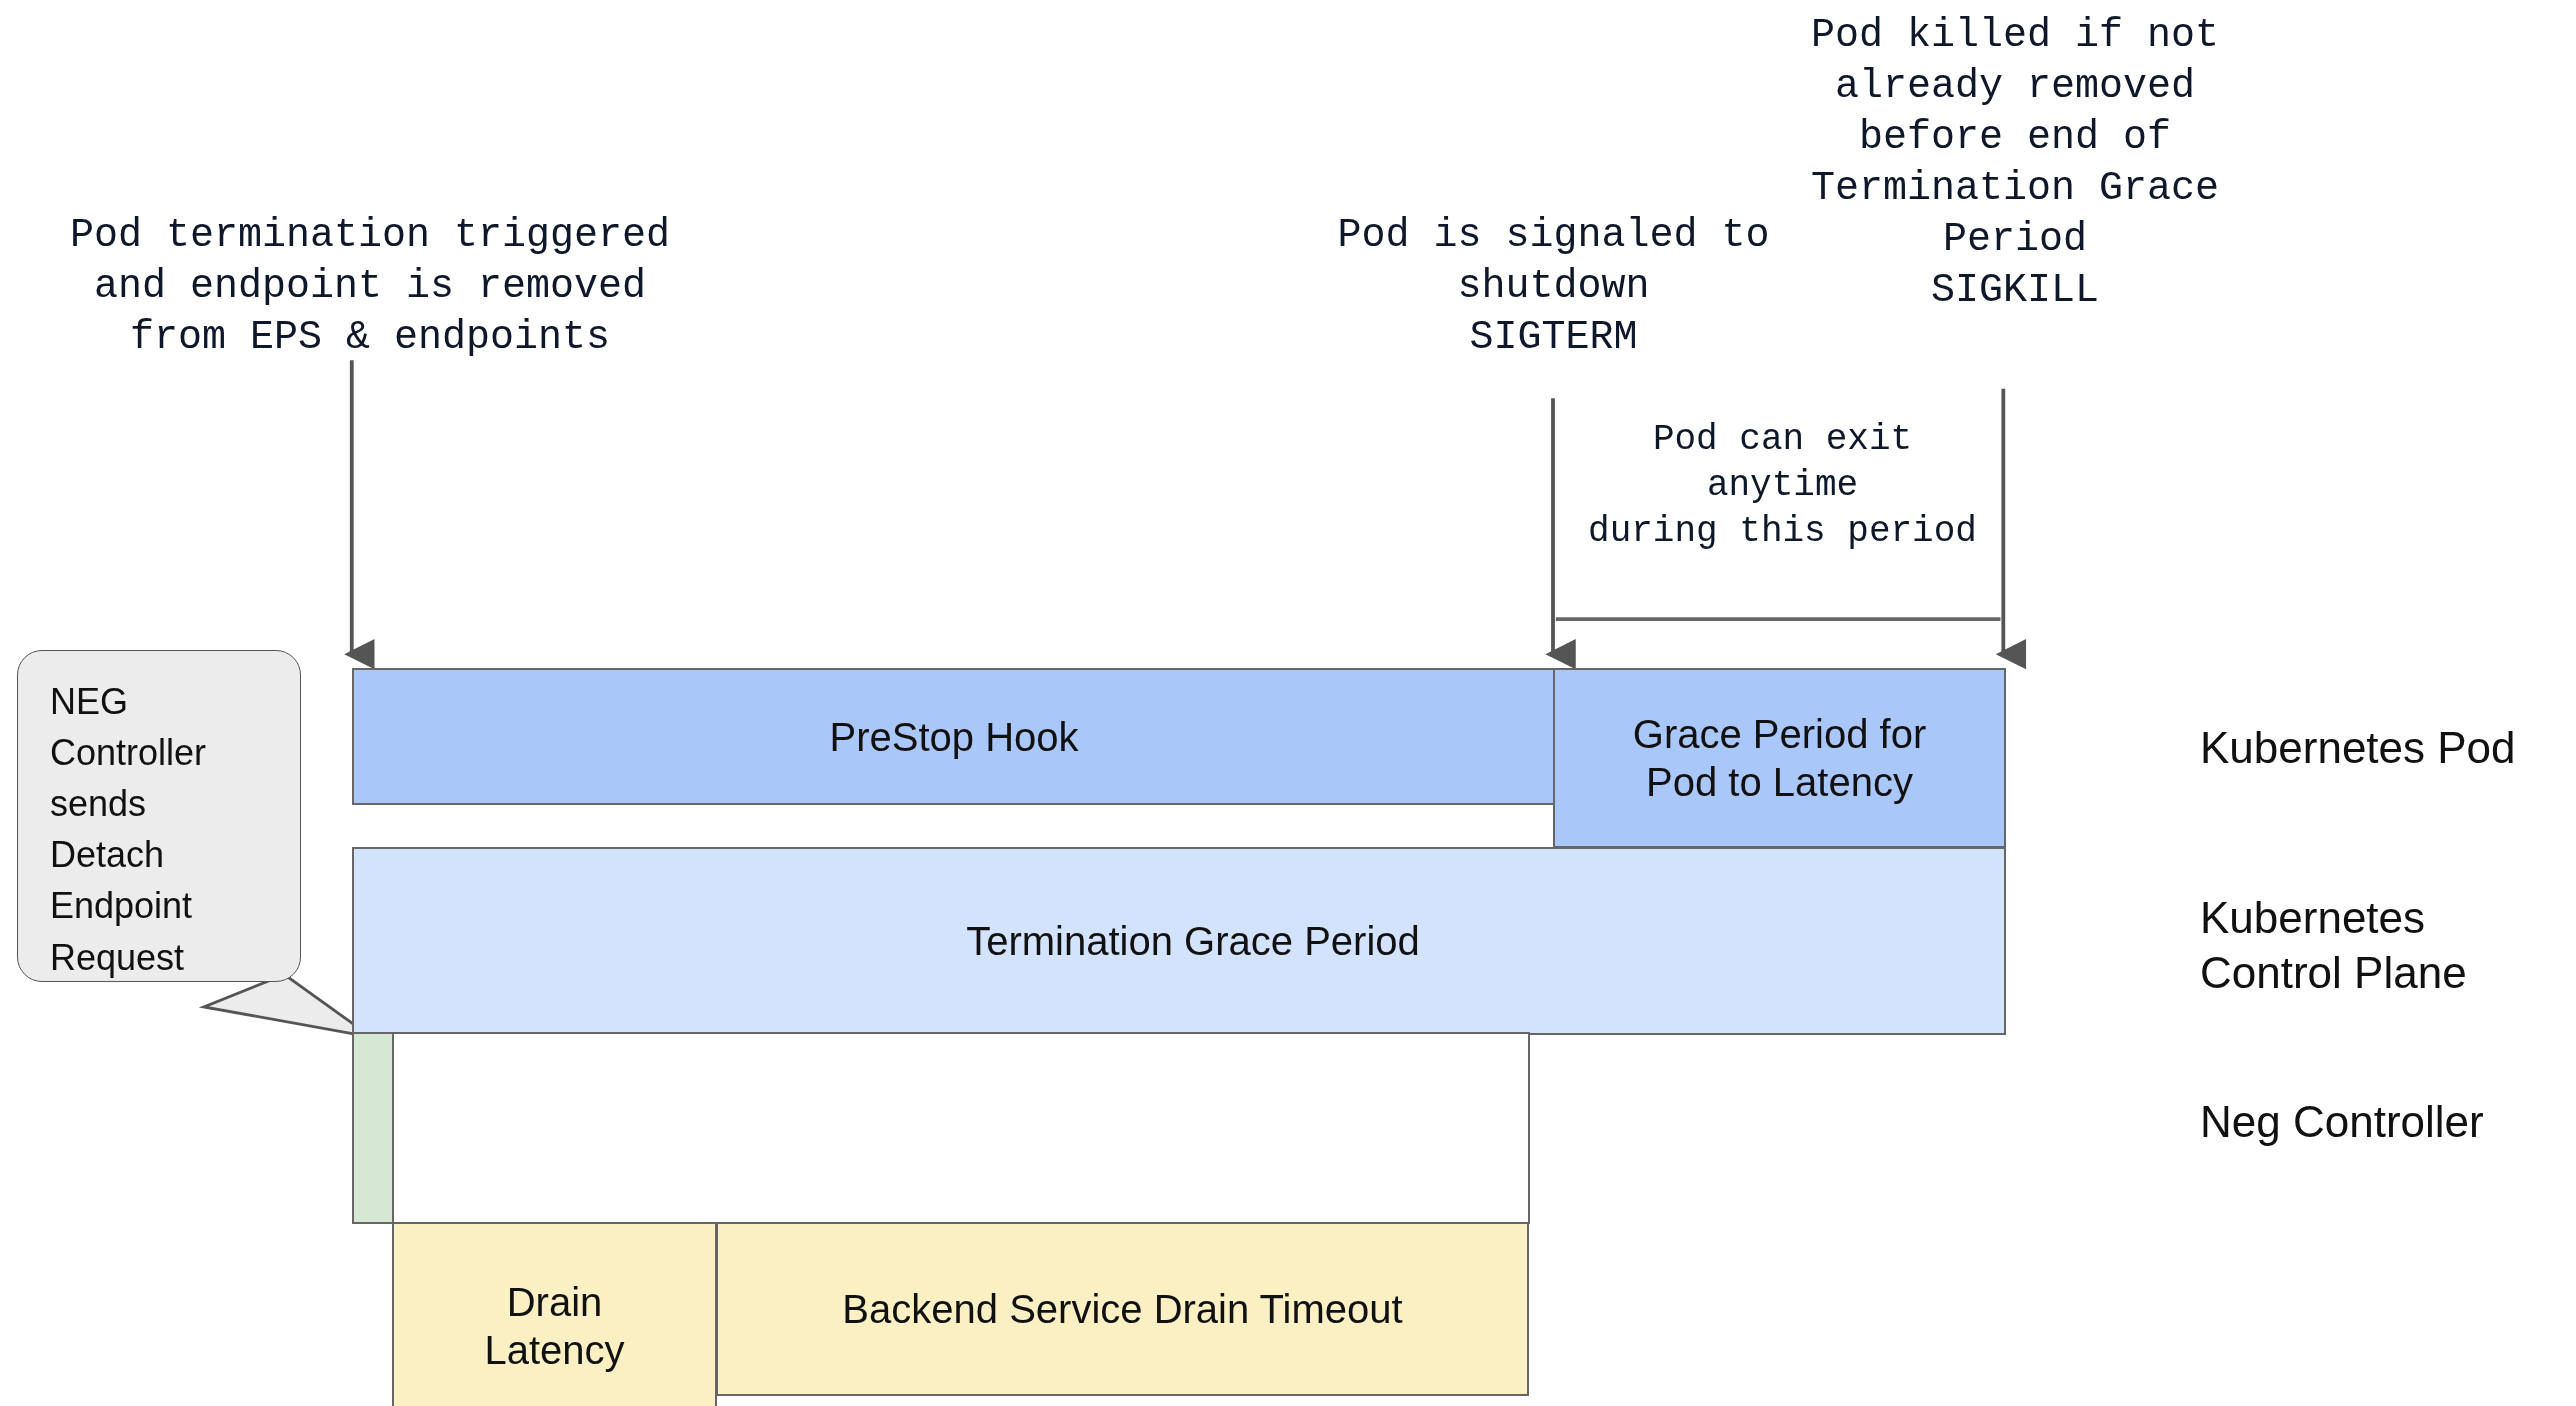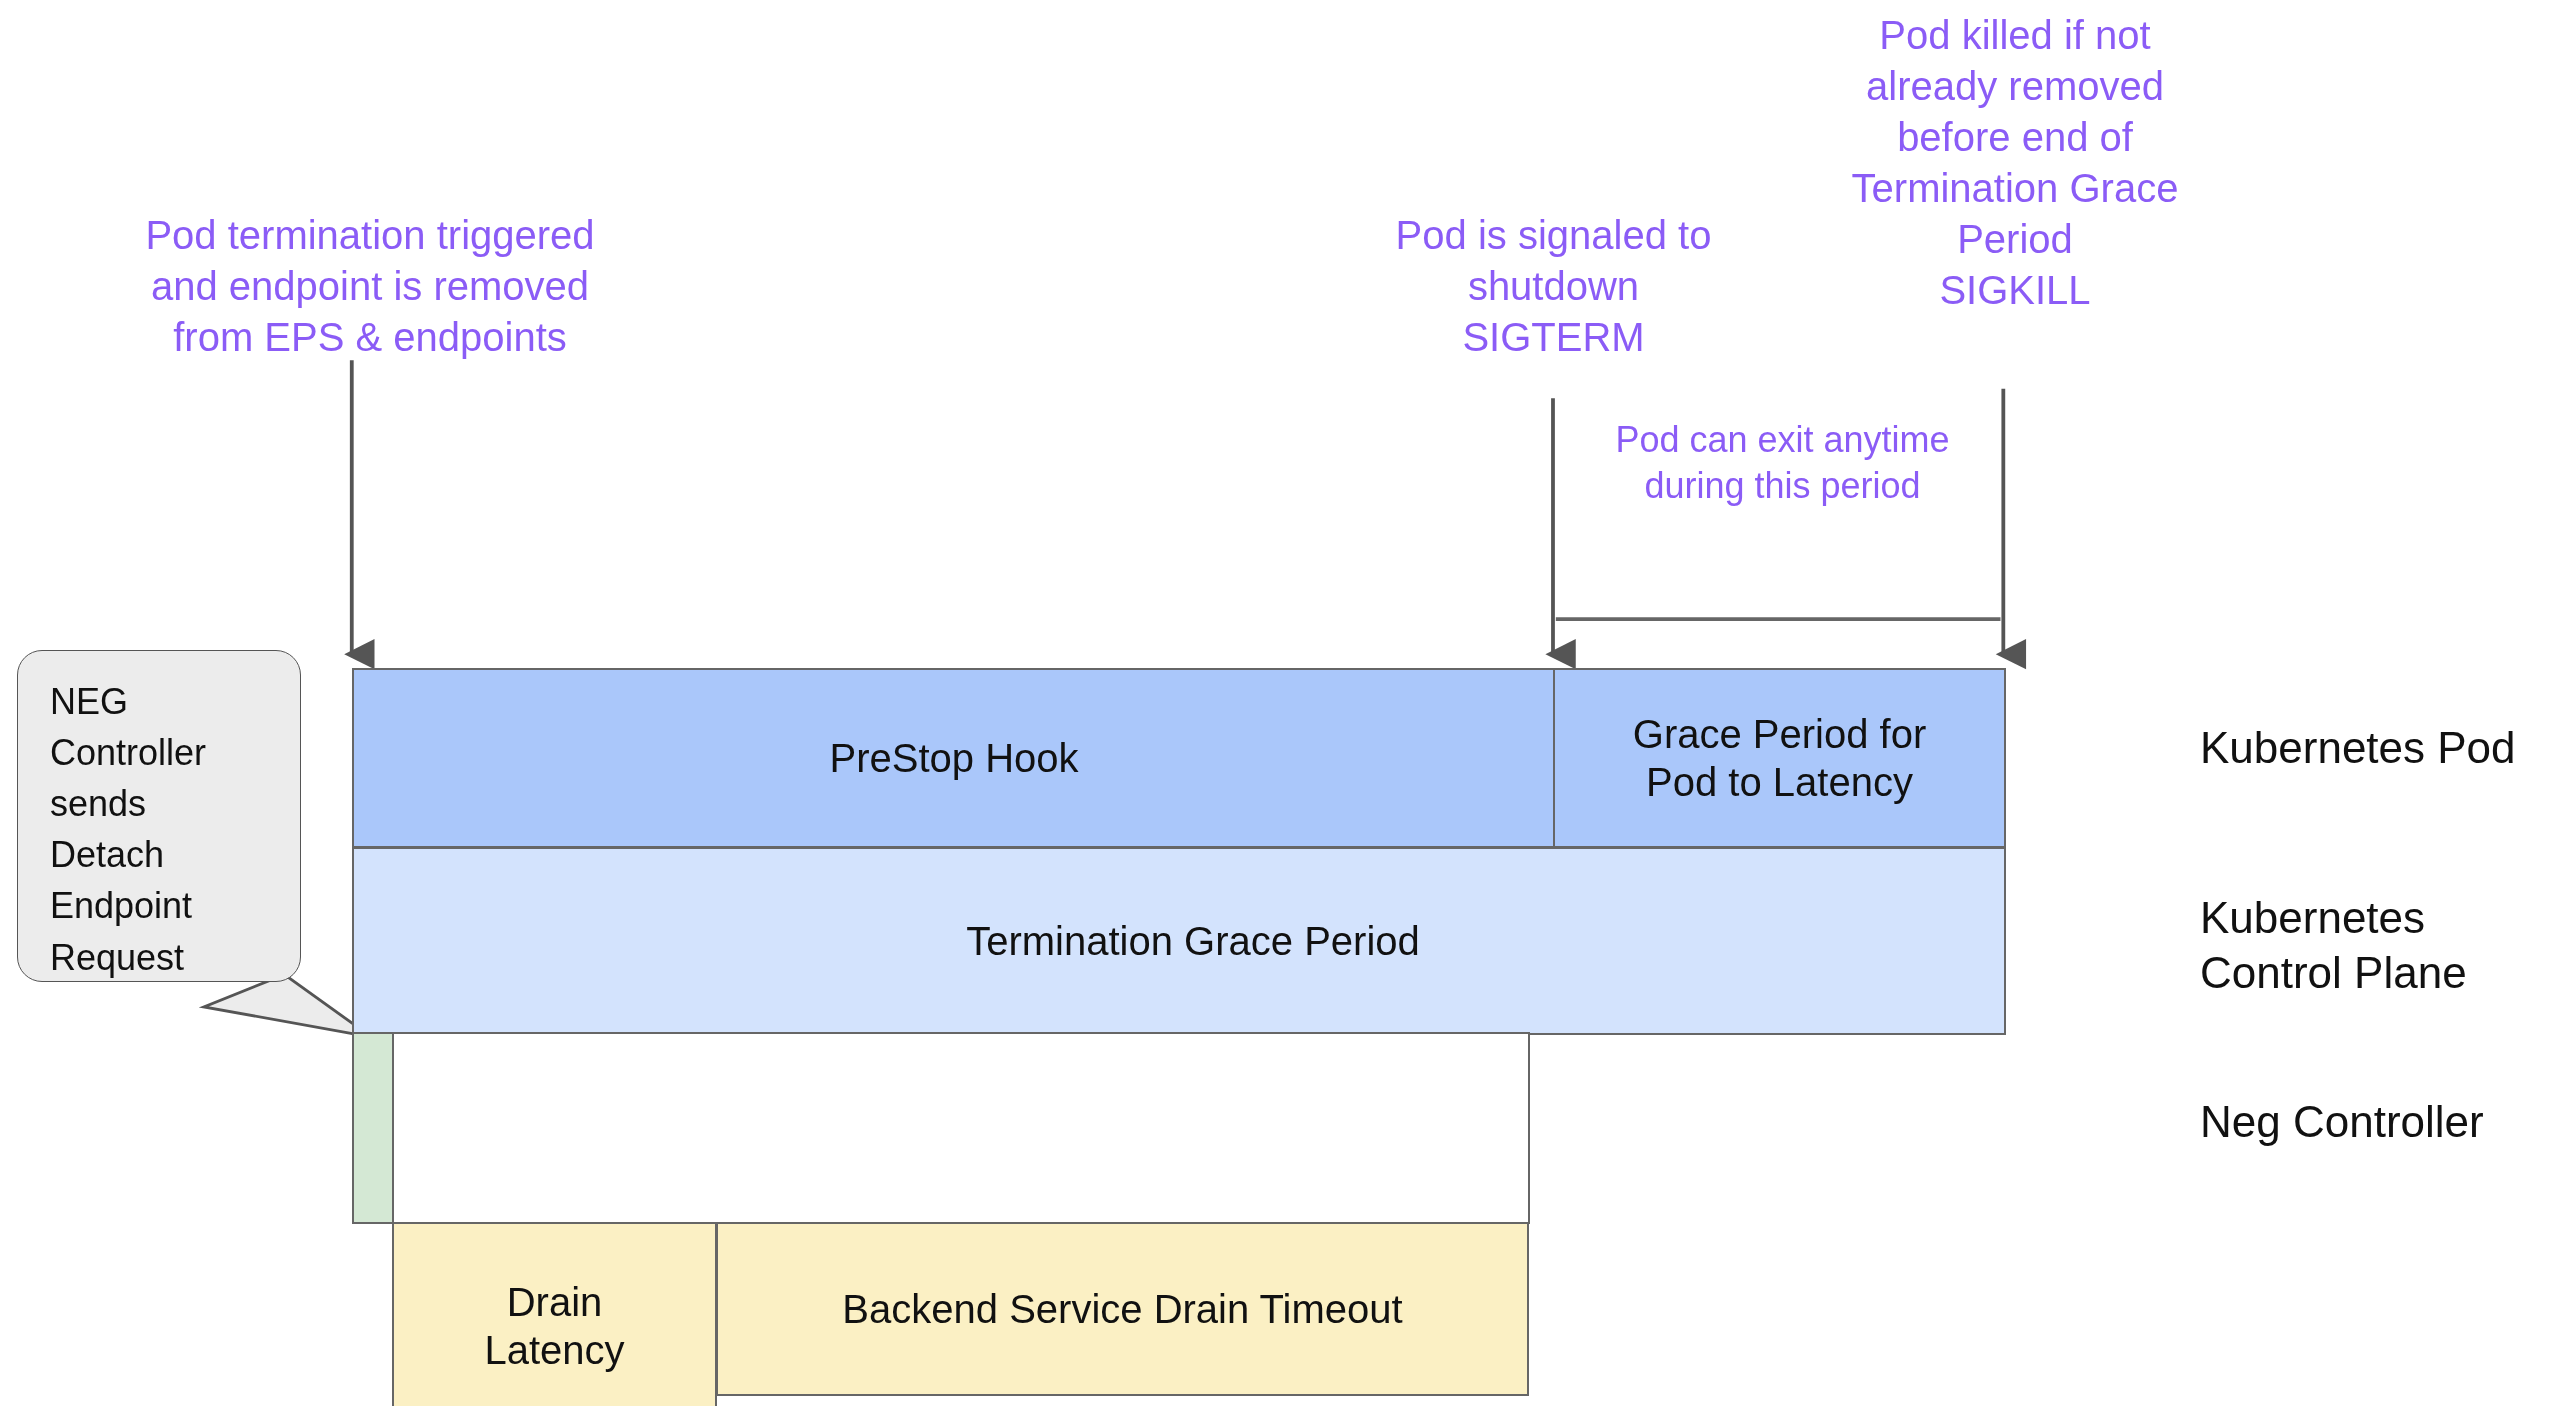--- a/index.html
+++ b/index.html
@@ -6,21 +6,21 @@
   body{
     width:2576px;height:1406px;background:#ffffff;
     font-family:"Liberation Sans","DejaVu Sans",sans-serif;
     color:#000000;overflow:hidden;position:relative;
   }
   .stage{position:absolute;left:0;top:0;width:2576px;height:1406px;}
 
   
   .note{
     position:absolute;text-align:center;line-height:1.28;
-    color:#8b5cf6;white-space:pre-line;
+    color:#0f172a;white-space:pre-line;font-family:Liberation Mono, monospace;
   }
   .note-big{font-size:40px;}
   .note-small{font-size:36px;}
 
   
   .bar{
     position:absolute;box-sizing:border-box;
     border:2.8px solid #666666;
     display:flex;align-items:center;justify-content:center;
     text-align:center;line-height:1.2;
@@ -90,21 +90,21 @@
     <path d="M392,1094 L300,1028 L215,1062 Z" fill="#ececec" stroke="#555555" stroke-width="3"></path>
   </svg>
 
   <div class="callout-box" style="left:17px;top:650px;width:284px;height:332px;">NEG
 Controller
 sends
 Detach
 Endpoint
 Request</div>
 
-  <div class="bar bar-prestop" style="left:352px;top:668px;width:1204px;height:180px;">PreStop Hook</div>
+  <div class="bar bar-prestop" style="left:352px;top:668px;width:1204px;height:137px;">PreStop Hook</div>
 
   <div class="bar bar-grace" style="left:1553px;top:668px;width:453px;height:180px;white-space:pre-line;">Grace Period for
 Pod to Latency</div>
 
   <div class="bar bar-tgp" style="left:352px;top:847px;width:1654px;height:188px;padding-left:28px;">Termination Grace Period</div>
 
   <div class="bar bar-neg-white" style="left:352px;top:1032px;width:1178px;height:192px;"></div>
   <div class="bar bar-neg-green" style="left:352px;top:1032px;width:42px;height:192px;"></div>
 
   <div class="bar bar-yellow" style="left:392px;top:1222px;width:325px;height:208px;white-space:pre-line;">Drain

